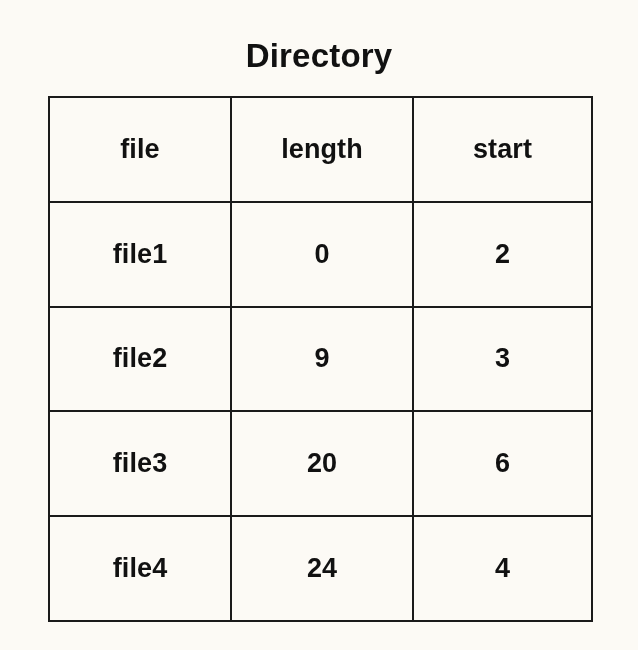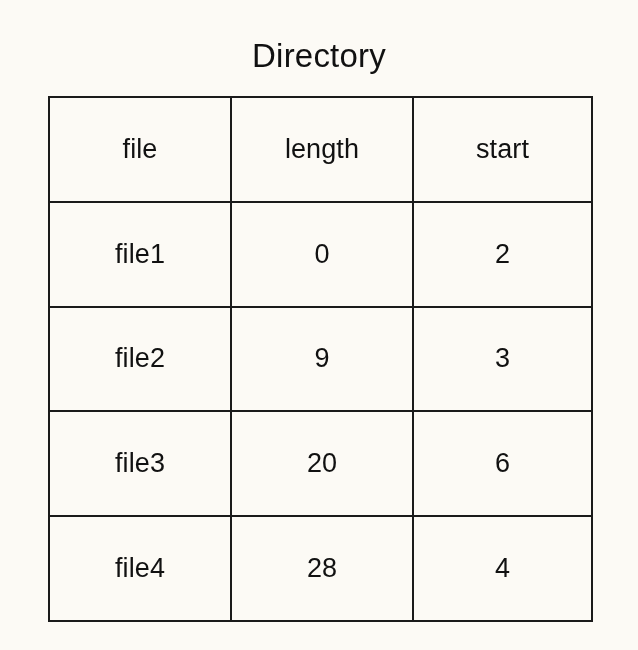--- a/index.html
+++ b/index.html
@@ -24,21 +24,21 @@
 
   
   .title {
     position: absolute;
     left: 0;
     top: 34px;
     width: 638px;
     text-align: center;
     font-size: 33px;
     line-height: 44px;
-    font-weight: 400;
+    font-weight: 700;
     color: #111111;
     letter-spacing: 0.2px;
     white-space: nowrap;
   }
 
   
   .table-wrap {
     position: absolute;
     left: 48px;
     top: 96px;
@@ -52,34 +52,34 @@
     border-collapse: collapse;
     table-layout: fixed;
     background: #fcfaf5;
   }
 
   table.directory-table td {
     border: 2px solid #1a1a1a;
     text-align: center;
     vertical-align: middle;
     font-size: 27px;
-    font-weight: 400;
+    font-weight: 700;
     color: #111111;
     background: #fcfaf5;
     padding: 0;
     height: 87.6px;
     letter-spacing: 0.1px;
   }
 
   table.directory-table col.c-file   { width: 182px; }
   table.directory-table col.c-start  { width: 182px; }
   table.directory-table col.c-length { width: 179px; }
 
   tr.header-row td {
-    font-weight: 400;
+    font-weight: 700;
     text-align: center;
   }
 </style>
 </head>
 <body>
 
 <div class="page">
 
   <div class="title">Directory</div>
 
@@ -106,20 +106,20 @@
           <td>9</td>
           <td>3</td>
         </tr>
         <tr>
           <td>file3</td>
           <td>20</td>
           <td>6</td>
         </tr>
         <tr>
           <td>file4</td>
-          <td>28</td>
+          <td>24</td>
           <td>4</td>
         </tr>
       </tbody>
     </table>
   </div>
 
 </div>
 
 </body></html>

